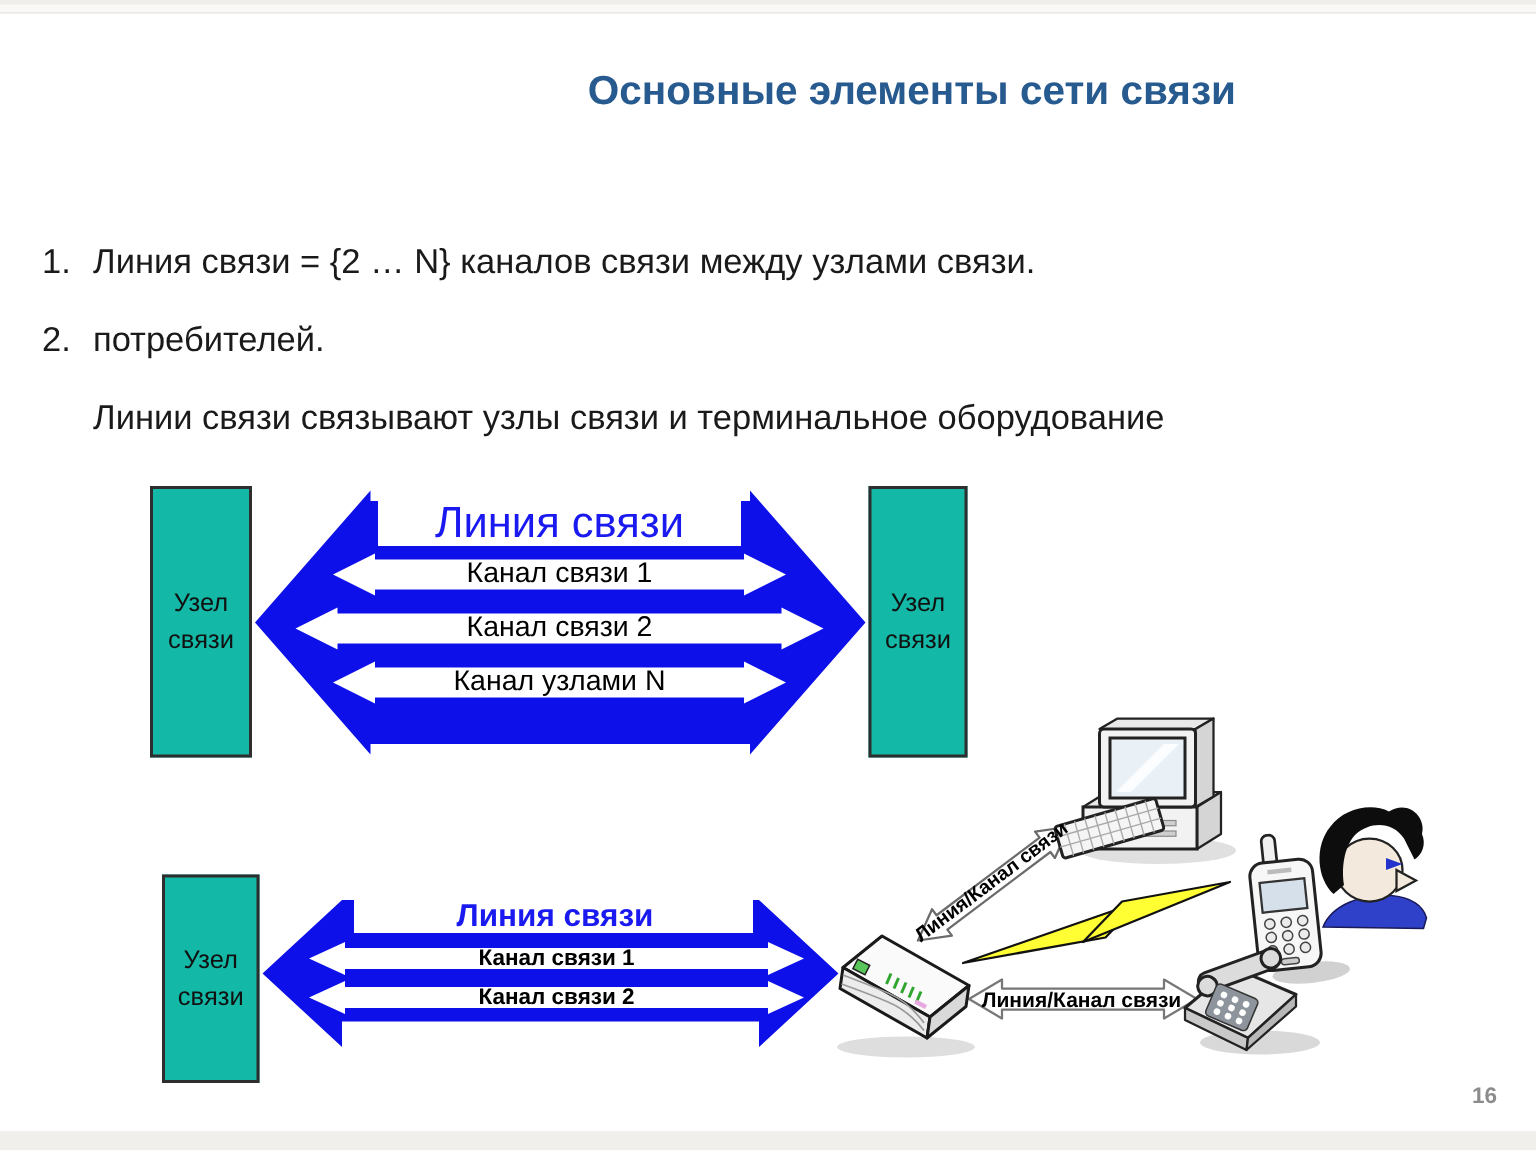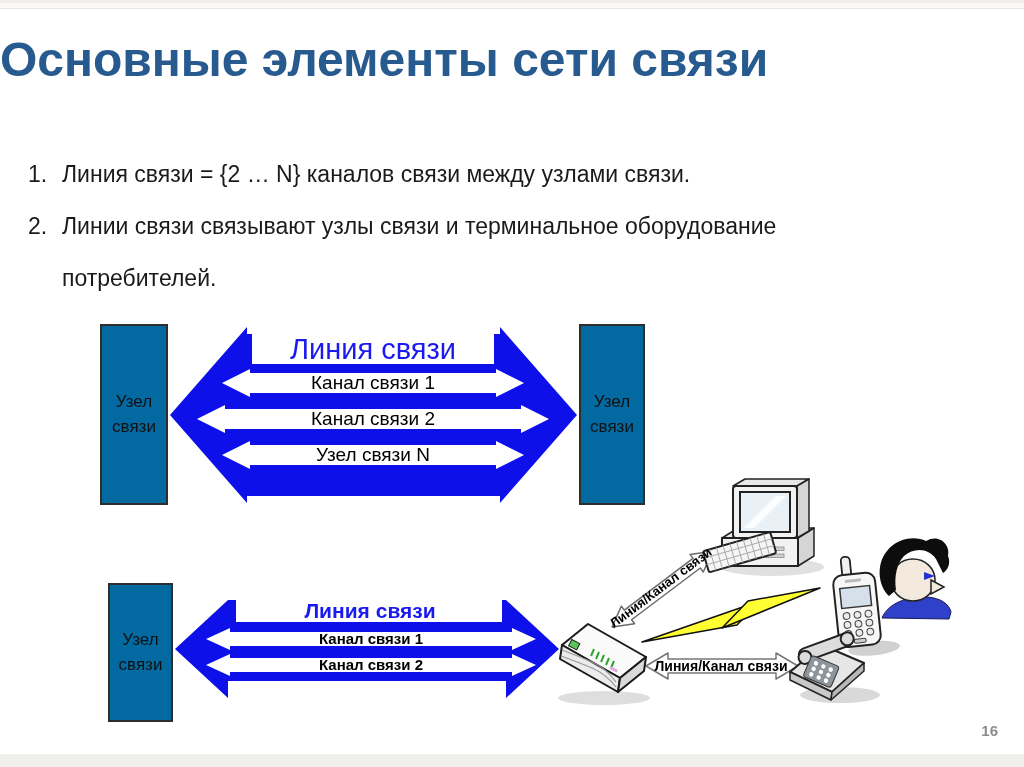--- a/index.html
+++ b/index.html
@@ -2,26 +2,26 @@
 <html><head>
 <meta charset="utf-8">
 <style>
   html,body{margin:0;padding:0;background:#ffffff;}
   .slide{position:relative;width:1024px;height:767px;background:#ffffff;overflow:hidden;
          font-family:"Liberation Sans",sans-serif;}
   .abs{position:absolute;}
   .top-strip{left:0;top:0;width:1024px;height:9px;background:#FAF9F7;
              border-top:3px solid #F0EEEB;border-bottom:1px solid #E9E7E4;box-sizing:border-box;}
   .bottom-strip{left:0;top:754px;width:1024px;height:13px;background:#F1EFEC;}
-  .title{left:0;top:34px;width:824px;text-align:left;font-size:48px;font-weight:700;
+  .title{left:0;top:34px;width:824px;text-align:right;font-size:27px;font-weight:700;
          color:#275A8F;line-height:52px;}
   .list{left:28px;top:148px;width:870px;font-size:23px;color:#1A1A1A;line-height:52px;}
   .list-item{display:flex;}
   .list-num{width:34px;flex:none;}
-  .node{background:#0369a1;border:2px solid #2E2E2E;box-sizing:border-box;
+  .node{background:#14b8a6;border:2px solid #2E2E2E;box-sizing:border-box;
         display:flex;align-items:center;justify-content:center;text-align:center;
         font-size:17px;color:#111;line-height:1.45;}
   .node1L{left:100px;top:324px;width:68px;height:181px;}
   .node1R{left:579px;top:324px;width:66px;height:181px;}
   .node2{left:108px;top:583px;width:65px;height:139px;}
   .lbl{position:absolute;text-align:center;color:#000;}
   .lbl-linia1{left:253px;top:334px;width:240px;height:30px;line-height:30px;
               font-size:29px;color:#1A1AF0;}
   .lbl-ch1{font-size:19px;width:220px;height:22px;line-height:22px;}
   .d1c0{left:263px;top:372px;}
@@ -51,22 +51,22 @@
   <div class="abs list">
     <div class="list-item">
       <div class="list-num">1.</div>
       <div>
         <div>Линия связи = {2 … N} каналов связи между узлами связи.</div>
       </div>
     </div>
     <div class="list-item">
       <div class="list-num">2.</div>
       <div>
+        <div>потребителей.</div>
         <div>Линии связи связывают узлы связи и терминальное оборудование</div>
-        <div>потребителей.</div>
       </div>
     </div>
   </div>
 
   <svg class="art" width="1024" height="767" viewBox="0 0 1024 767">
 
     <g>
       <path d="M170,415 L247,327 L247,334 L500,334 L500,327 L577,415 L500,503 L500,496 L247,496 L247,503 Z" fill="#0D10E8"></path>
       <rect x="252" y="334" width="242" height="30" fill="#ffffff"></rect>
       <polygon points="222,383 250,369 250,373 496,373 496,369 524,383 496,397 496,393 250,393 250,397" fill="#ffffff"></polygon>
@@ -196,21 +196,21 @@
     </g>
   </svg>
 
   <div class="abs node node1L">Узел связи</div>
   <div class="abs node node1R">Узел связи</div>
   <div class="abs node node2">Узел связи</div>
 
   <div class="lbl lbl-linia1">Линия связи</div>
   <div class="lbl lbl-ch1 d1c0">Канал связи 1</div>
   <div class="lbl lbl-ch1 d1c1">Канал связи 2</div>
-  <div class="lbl lbl-ch1 d1c2">Узел связи N</div>
+  <div class="lbl lbl-ch1 d1c2">Канал узлами N</div>
 
   <div class="lbl lbl-linia2">Линия связи</div>
   <div class="lbl lbl-ch2 d2c0">Канал связи 1</div>
   <div class="lbl lbl-ch2 d2c1">Канал связи 2</div>
 
   <div class="lbl lbl-diag">Линия/Канал связи</div>
   <div class="lbl lbl-horiz">Линия/Канал связи</div>
 
   <div class="abs page-num">16</div>
   <div class="abs bottom-strip"></div>

